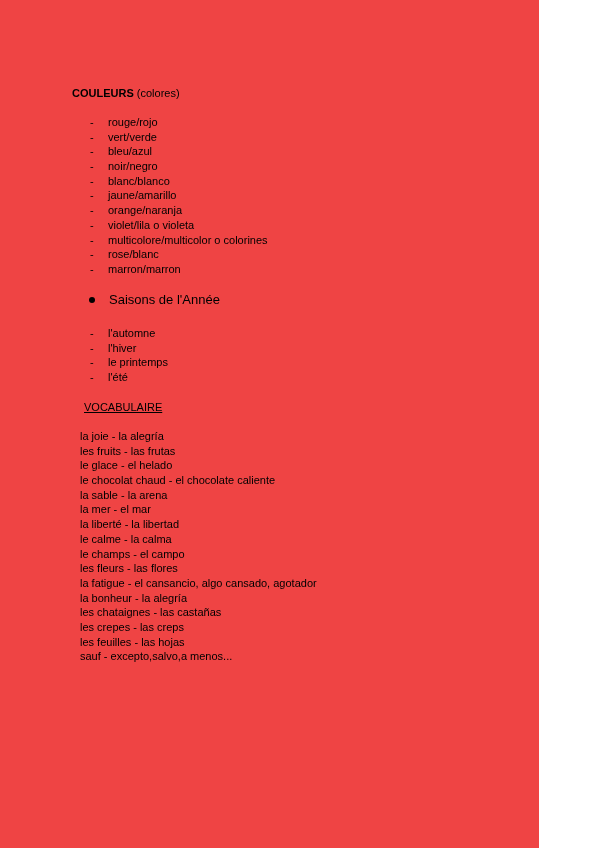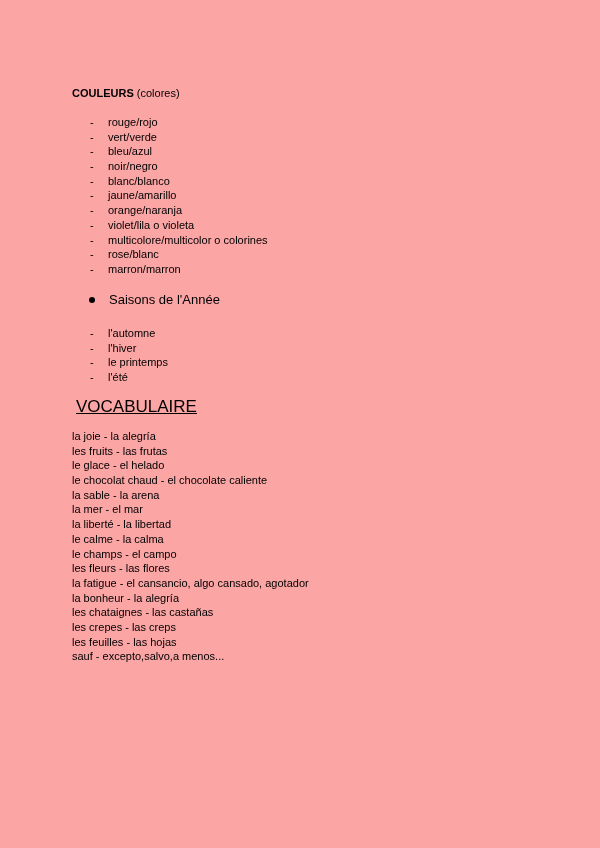--- a/index.html
+++ b/index.html
@@ -12,23 +12,23 @@
       height: 848px;
       position: relative;
       overflow: hidden;
       font-family: "Liberation Sans", sans-serif;
       color: #000000;
       font-size: 11px;
     }
     .page {
       position: absolute;
       left: 0; top: 0;
-      width: 600px;
+      width: 539px;
       height: 848px;
-      background: #fca5a5;
+      background: #ef4444;
     }
     .heading {
       position: absolute;
       left: 72px;
       top: 86px;
       font-size: 11px;
       line-height: 14px;
       white-space: nowrap;
     }
     .heading .strong {
@@ -78,30 +78,30 @@
       border-radius: 50%;
       background: #000;
     }
     .bullet-heading .txt {
       position: absolute;
       left: 109px;
       top: 0;
     }
     .vocab-title {
       position: absolute;
-      left: 76px;
+      left: 84px;
       top: 400px;
-      font-size: 17px;
+      font-size: 11px;
       line-height: 14px;
       text-decoration: underline;
       white-space: nowrap;
     }
     .vocab-list {
       position: absolute;
-      left: 72px;
+      left: 80px;
       top: 429px;
       margin: 0;
       padding: 0;
       list-style: none;
     }
     .vocab-list li {
       height: 14.7px;
       line-height: 14.7px;
       font-size: 11px;
       white-space: nowrap;

